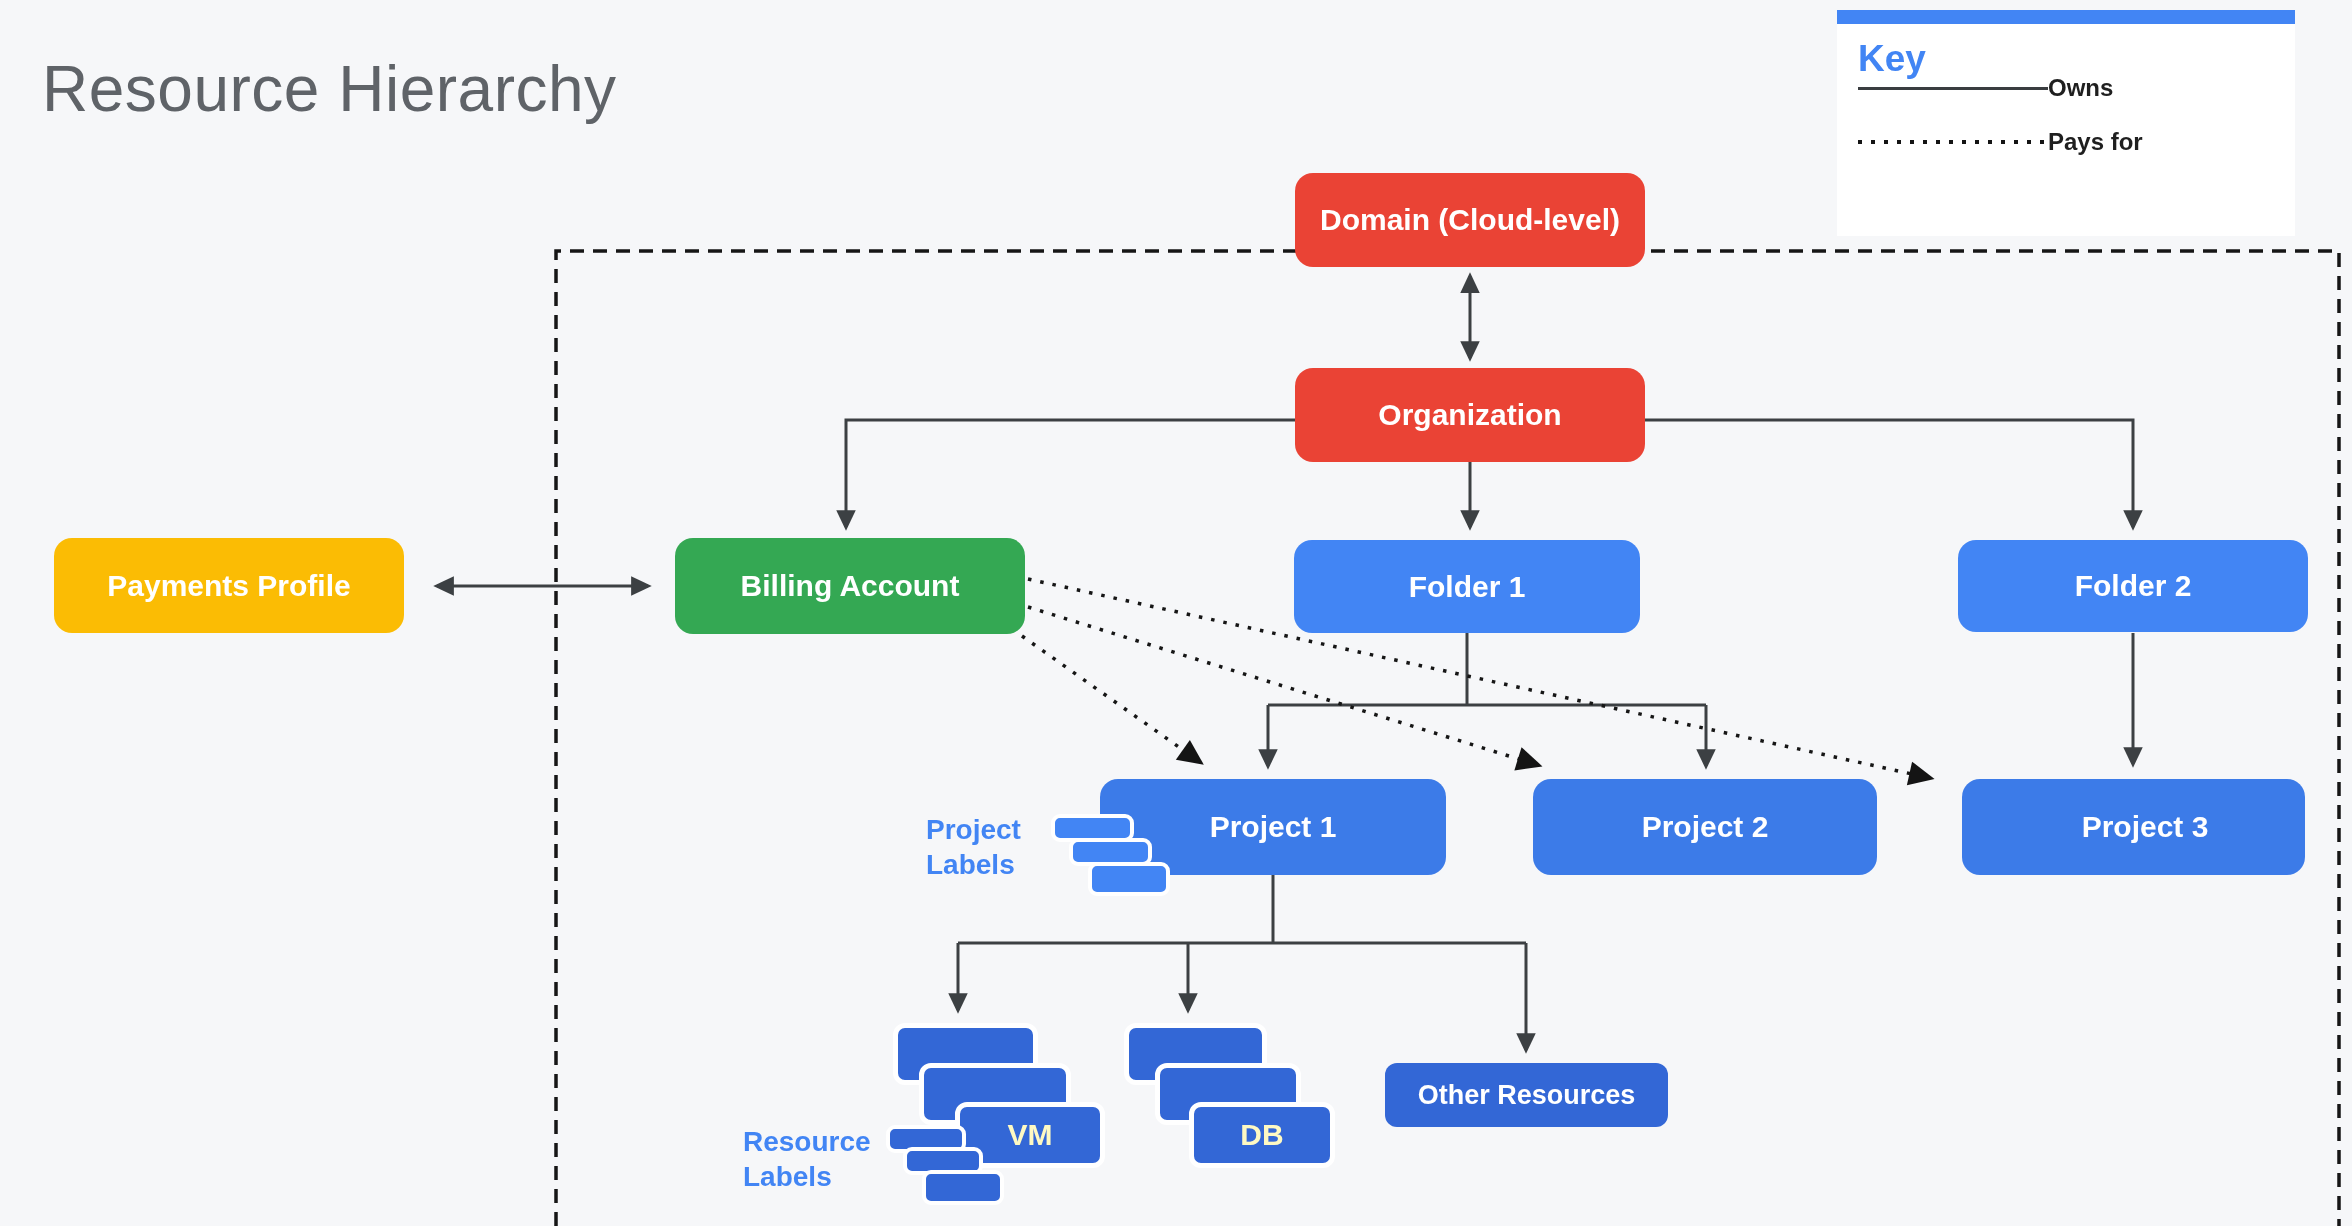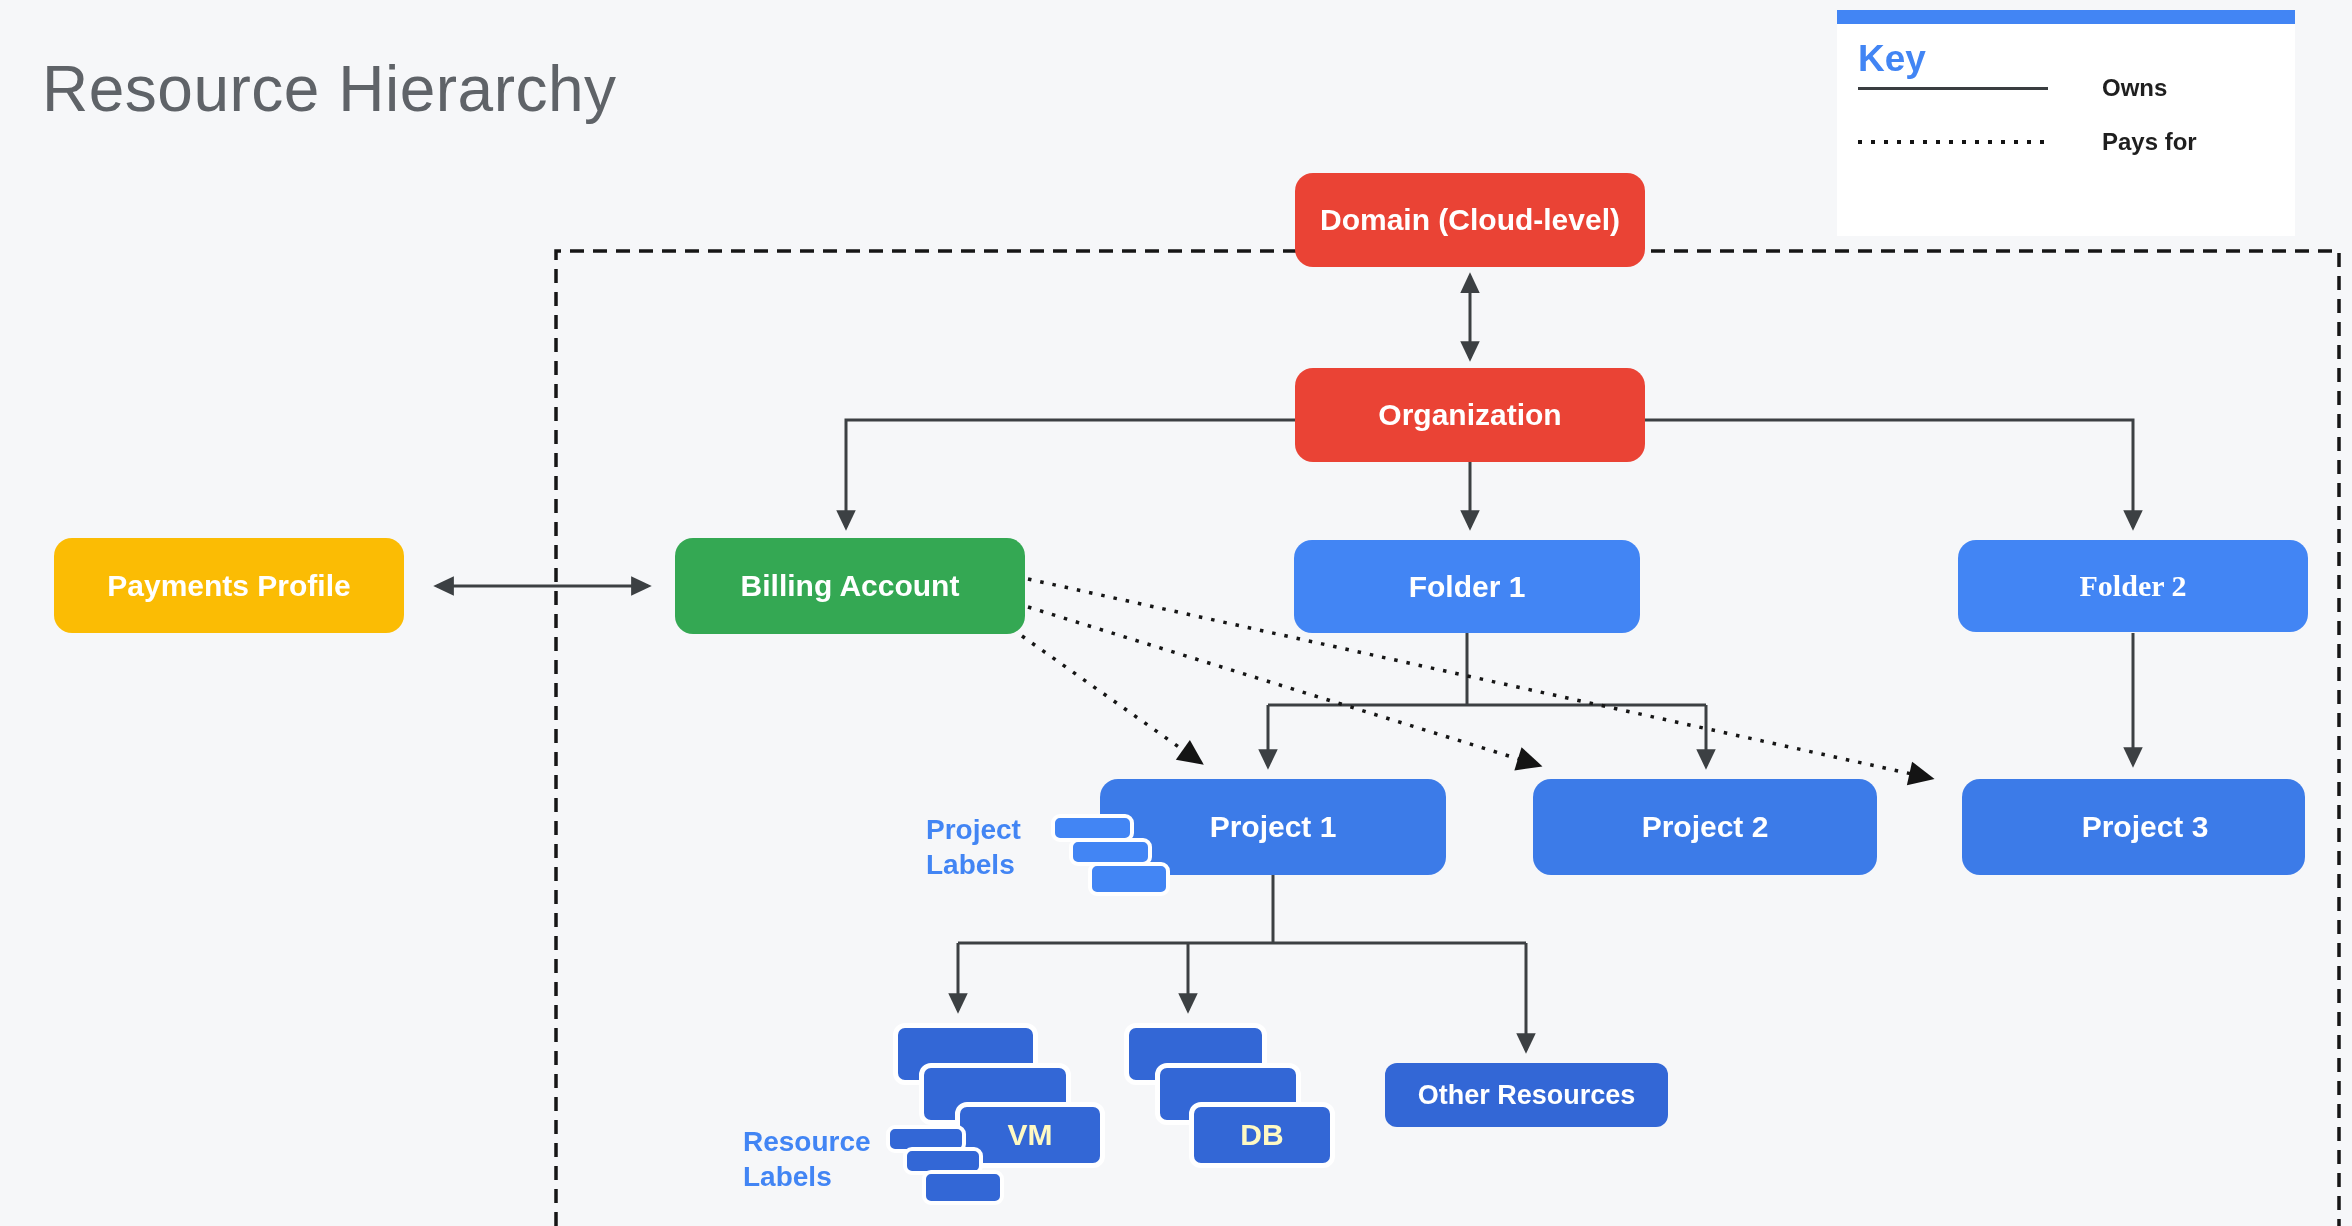--- a/index.html
+++ b/index.html
@@ -73,21 +73,20 @@
     z-index: 4;
   }
   .key-accent { position: absolute; left: 0; top: 0; width: 100%; height: 14px; background: var(--blue, #4285F4); }
   .key-title { position: absolute; left: 21px; top: 28px; font-size: 37px; font-weight: bold; color: var(--blue, #4285F4); }
   .legend-row { position: absolute; left: 21px; display: flex; align-items: center; }
   .legend-line { width: 190px; flex: none; }
   .legend-line.solid  { height: 3px; background: #3a3d40; }
   .legend-line.dotted { height: 4px; background: repeating-linear-gradient(90deg, #141414 0 4px, transparent 4px 13px); }
   .legend-line.dashed { height: 3px; background: repeating-linear-gradient(90deg, #222 0 14px, transparent 14px 23px); }
   .legend-label {
-    margin-left: 54px;
     font-size: 24px; font-weight: bold; color: var(--label-black, #1F1F1F);
     line-height: 30px; width: 160px;
   }
 </style>
 </head>
 <body>
 
 <div class="stage">
 
   <div class="title">Resource Hierarchy</div>
@@ -121,21 +120,21 @@
     <line class="dotted-line" x1="1028" y1="579" x2="1930" y2="778" marker-end="url(#ahb)"></line>
     <line class="dotted-line" x1="1028" y1="607" x2="1538" y2="765" marker-end="url(#ahb)"></line>
     <line class="dotted-line" x1="1022" y1="636" x2="1200" y2="762" marker-end="url(#ahb)"></line>
   </svg>
 
   <div class="node red" style="left:1295px; top:173px; width:350px; height:94px;">Domain (Cloud-level)</div>
   <div class="node red" style="left:1295px; top:368px; width:350px; height:94px;">Organization</div>
   <div class="node yellow" style="left:54px; top:538px; width:350px; height:95px;">Payments Profile</div>
   <div class="node green" style="left:675px; top:538px; width:350px; height:96px;">Billing Account</div>
   <div class="node blue" style="left:1294px; top:540px; width:346px; height:93px;">Folder 1</div>
-  <div class="node blue" style="left:1958px; top:540px; width:350px; height:92px;font-family:Liberation Serif, serif;">Folder 2</div>
+  <div class="node blue" style="left:1958px; top:540px; width:350px; height:92px;">Folder 2</div>
   <div class="node pblue" style="left:1100px; top:779px; width:346px; height:96px;">Project 1</div>
   <div class="node pblue" style="left:1533px; top:779px; width:344px; height:96px;">Project 2</div>
   <div class="node pblue" style="left:1962px; top:779px; width:343px; height:96px;padding-left:23px;">Project 3</div>
   <div class="node rblue" style="left:1385px; top:1063px; width:283px; height:64px;">Other Resources</div>
 
   <div>
     <div class="stack-card small" style="left:1051px; top:814px; width:83px; height:28px;"></div>
     <div class="stack-card small" style="left:1069px; top:838px; width:83px; height:28px;"></div>
     <div class="stack-card small" style="left:1088px; top:862px; width:82px; height:34px;"></div>
   </div>

